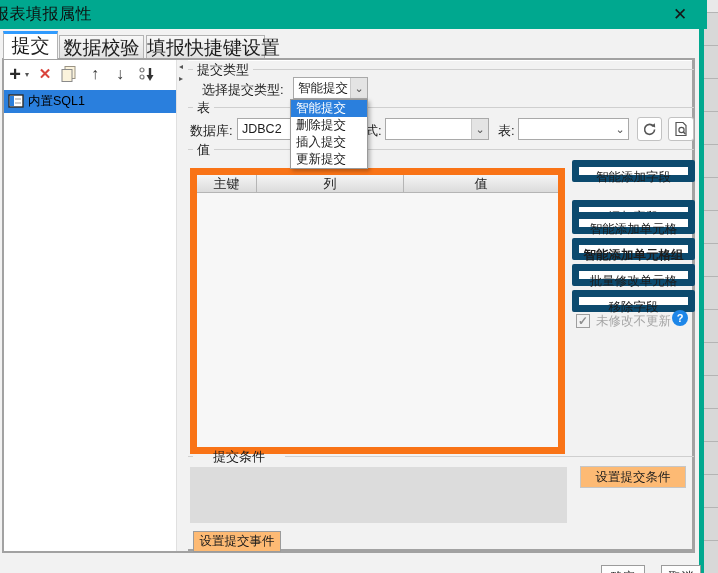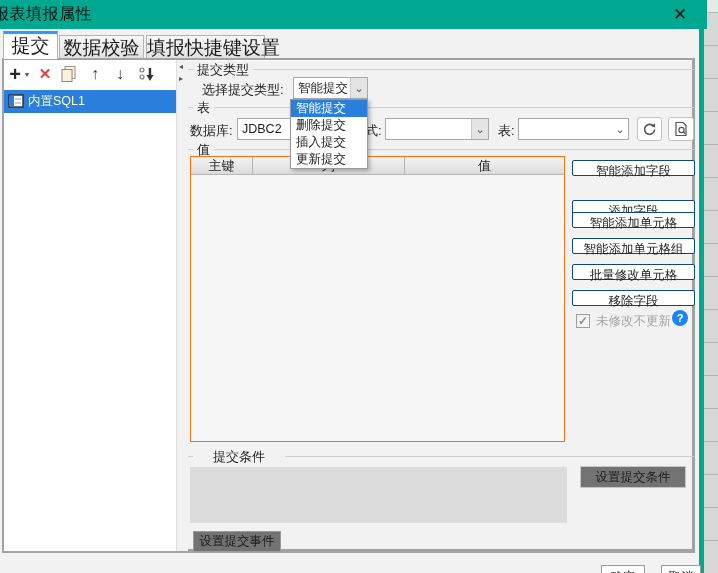--- a/index.html
+++ b/index.html
@@ -30,21 +30,21 @@
     border:1px solid #b3b3b3;border-bottom:none;line-height:23px;}
 
   
   .main-panel{left:2px;top:58px;width:693px;height:495px;box-sizing:border-box;background:#f2f2f2;
     border:2px solid #a2a2a2;border-bottom-width:4px;border-right-width:3px;
     box-shadow:inset 1px 1px 0 #ffffff;}
 
   
   .left-list{left:4px;top:60px;width:172px;height:491px;background:#ffffff;}
   .tb-icon{position:absolute;top:62px;height:24px;display:flex;align-items:center;justify-content:center;cursor:pointer;}
-  .list-item{left:4px;top:90px;width:172px;height:23px;background:#2a7fdd;color:#fef9c3;
+  .list-item{left:4px;top:90px;width:172px;height:23px;background:#2a7fdd;color:#000000;
     font-size:12.5px;line-height:23px;padding-left:24px;box-sizing:border-box;cursor:pointer;}
   .splitter{left:176px;top:60px;width:11px;height:491px;background:#f2f2f2;border-left:1px solid #e0e0e0;}
   .spl-arrow{position:absolute;left:2px;font-size:8px;color:#555;line-height:8px;cursor:pointer;}
 
   
   .group{display:flex;align-items:center;height:15px;font-size:13px;color:#1c1c1c;white-space:nowrap;}
   .gline{height:1px;background:#cfcfcf;}
   .gline.lead{width:5px;margin-right:4px;}
   .gline.tail{flex:1;margin-left:4px;}
 
@@ -58,38 +58,38 @@
   
   .popup{left:290px;top:99px;width:76px;background:#ffffff;border:1px solid #9a9a9a;
     box-shadow:2px 2px 4px rgba(0,0,0,.28);z-index:50;}
   .popup .opt{height:17px;line-height:17px;font-size:12.5px;padding-left:5px;white-space:nowrap;cursor:pointer;}
   .popup .opt.sel{background:#2a7fdd;color:#ffffff;}
 
   .icon-btn{box-sizing:border-box;background:#ffffff;border:1px solid #c2c2c2;border-radius:3px;
     display:flex;align-items:center;justify-content:center;cursor:pointer;}
 
   
-  .vtable{left:190px;top:156px;width:375px;height:286px;box-sizing:border-box;
-    border:1px solid #f97316;background:#f7f7f7;}
+  .vtable{left:190px;top:168px;width:375px;height:286px;box-sizing:border-box;
+    border:7px solid #f97316;background:#f7f7f7;}
   .vhead{display:flex;height:18px;}
   .vhead .hc{box-sizing:border-box;background:linear-gradient(#f5f5f5,#dbdbdb);
     border-right:1px solid #b5b5b5;border-bottom:1px solid #b5b5b5;
     font-size:13px;text-align:center;line-height:18px;cursor:pointer;}
 
-  .side-btn{left:572px;width:123px;height:16px;box-sizing:border-box;background:#ffffff;
-    border:1px solid #0c4a6e;border-radius:2px;font-size:12.5px;text-align:center;line-height:20px;cursor:pointer;}
+  .side-btn{left:572px;width:123px;height:22px;box-sizing:border-box;background:#ffffff;
+    border:7px solid #0c4a6e;border-radius:2px;font-size:12.5px;text-align:center;line-height:20px;cursor:pointer;}
 
   .chk-box{left:576px;top:314px;width:14px;height:14px;box-sizing:border-box;background:#f2f2f2;
     border:1px solid #9e9e9e;color:#8f8f8f;font-size:12px;font-weight:bold;line-height:12px;text-align:center;}
   .chk-label{left:596px;top:313px;font-size:12.5px;color:#a6a6a6;white-space:nowrap;}
   .help{left:672px;top:310px;width:16px;height:16px;border-radius:50%;background:#1d86e8;color:#ffffff;
     font-size:11px;font-weight:bold;display:flex;align-items:center;justify-content:center;cursor:pointer;}
 
   .cond-area{left:190px;top:467px;width:377px;height:56px;background:#dcdcdc;}
-  .btn{box-sizing:border-box;background:#737373;border:1px solid #9b9b9b;font-size:12.5px;
+  .btn{box-sizing:border-box;background:#fdba74;border:1px solid #9b9b9b;font-size:12.5px;
     text-align:center;cursor:pointer;}
 </style>
 </head>
 <body>
 
 <div class="screen">
 
   <div class="abs bg-col">
     <div class="band"></div>
     <div class="lines"></div>
@@ -219,21 +219,21 @@
   <div class="abs popup">
     <div class="opt sel">智能提交</div>
     <div class="opt">删除提交</div>
     <div class="opt">插入提交</div>
     <div class="opt">更新提交</div>
   </div>
 
   <div class="abs side-btn" style="top:160px;">智能添加字段</div>
   <div class="abs side-btn" style="top:200px;text-decoration:underline;">添加字段</div>
   <div class="abs side-btn" style="top:212px;">智能添加单元格</div>
-  <div class="abs side-btn" style="top:238px;">智能添加单元格组</div>
+  <div class="abs side-btn" style="top:238px;font-weight:bold;">智能添加单元格组</div>
   <div class="abs side-btn" style="top:264px;">批量修改单元格</div>
   <div class="abs side-btn" style="top:290px;">移除字段</div>
 
   <div class="abs chk-box">
     <span>✓</span>
   </div>
   <div class="abs chk-label">未修改不更新</div>
   <div class="abs help">?</div>
 
   <div class="abs group" style="left:188px;top:449px;width:506px;gap:16px;">

